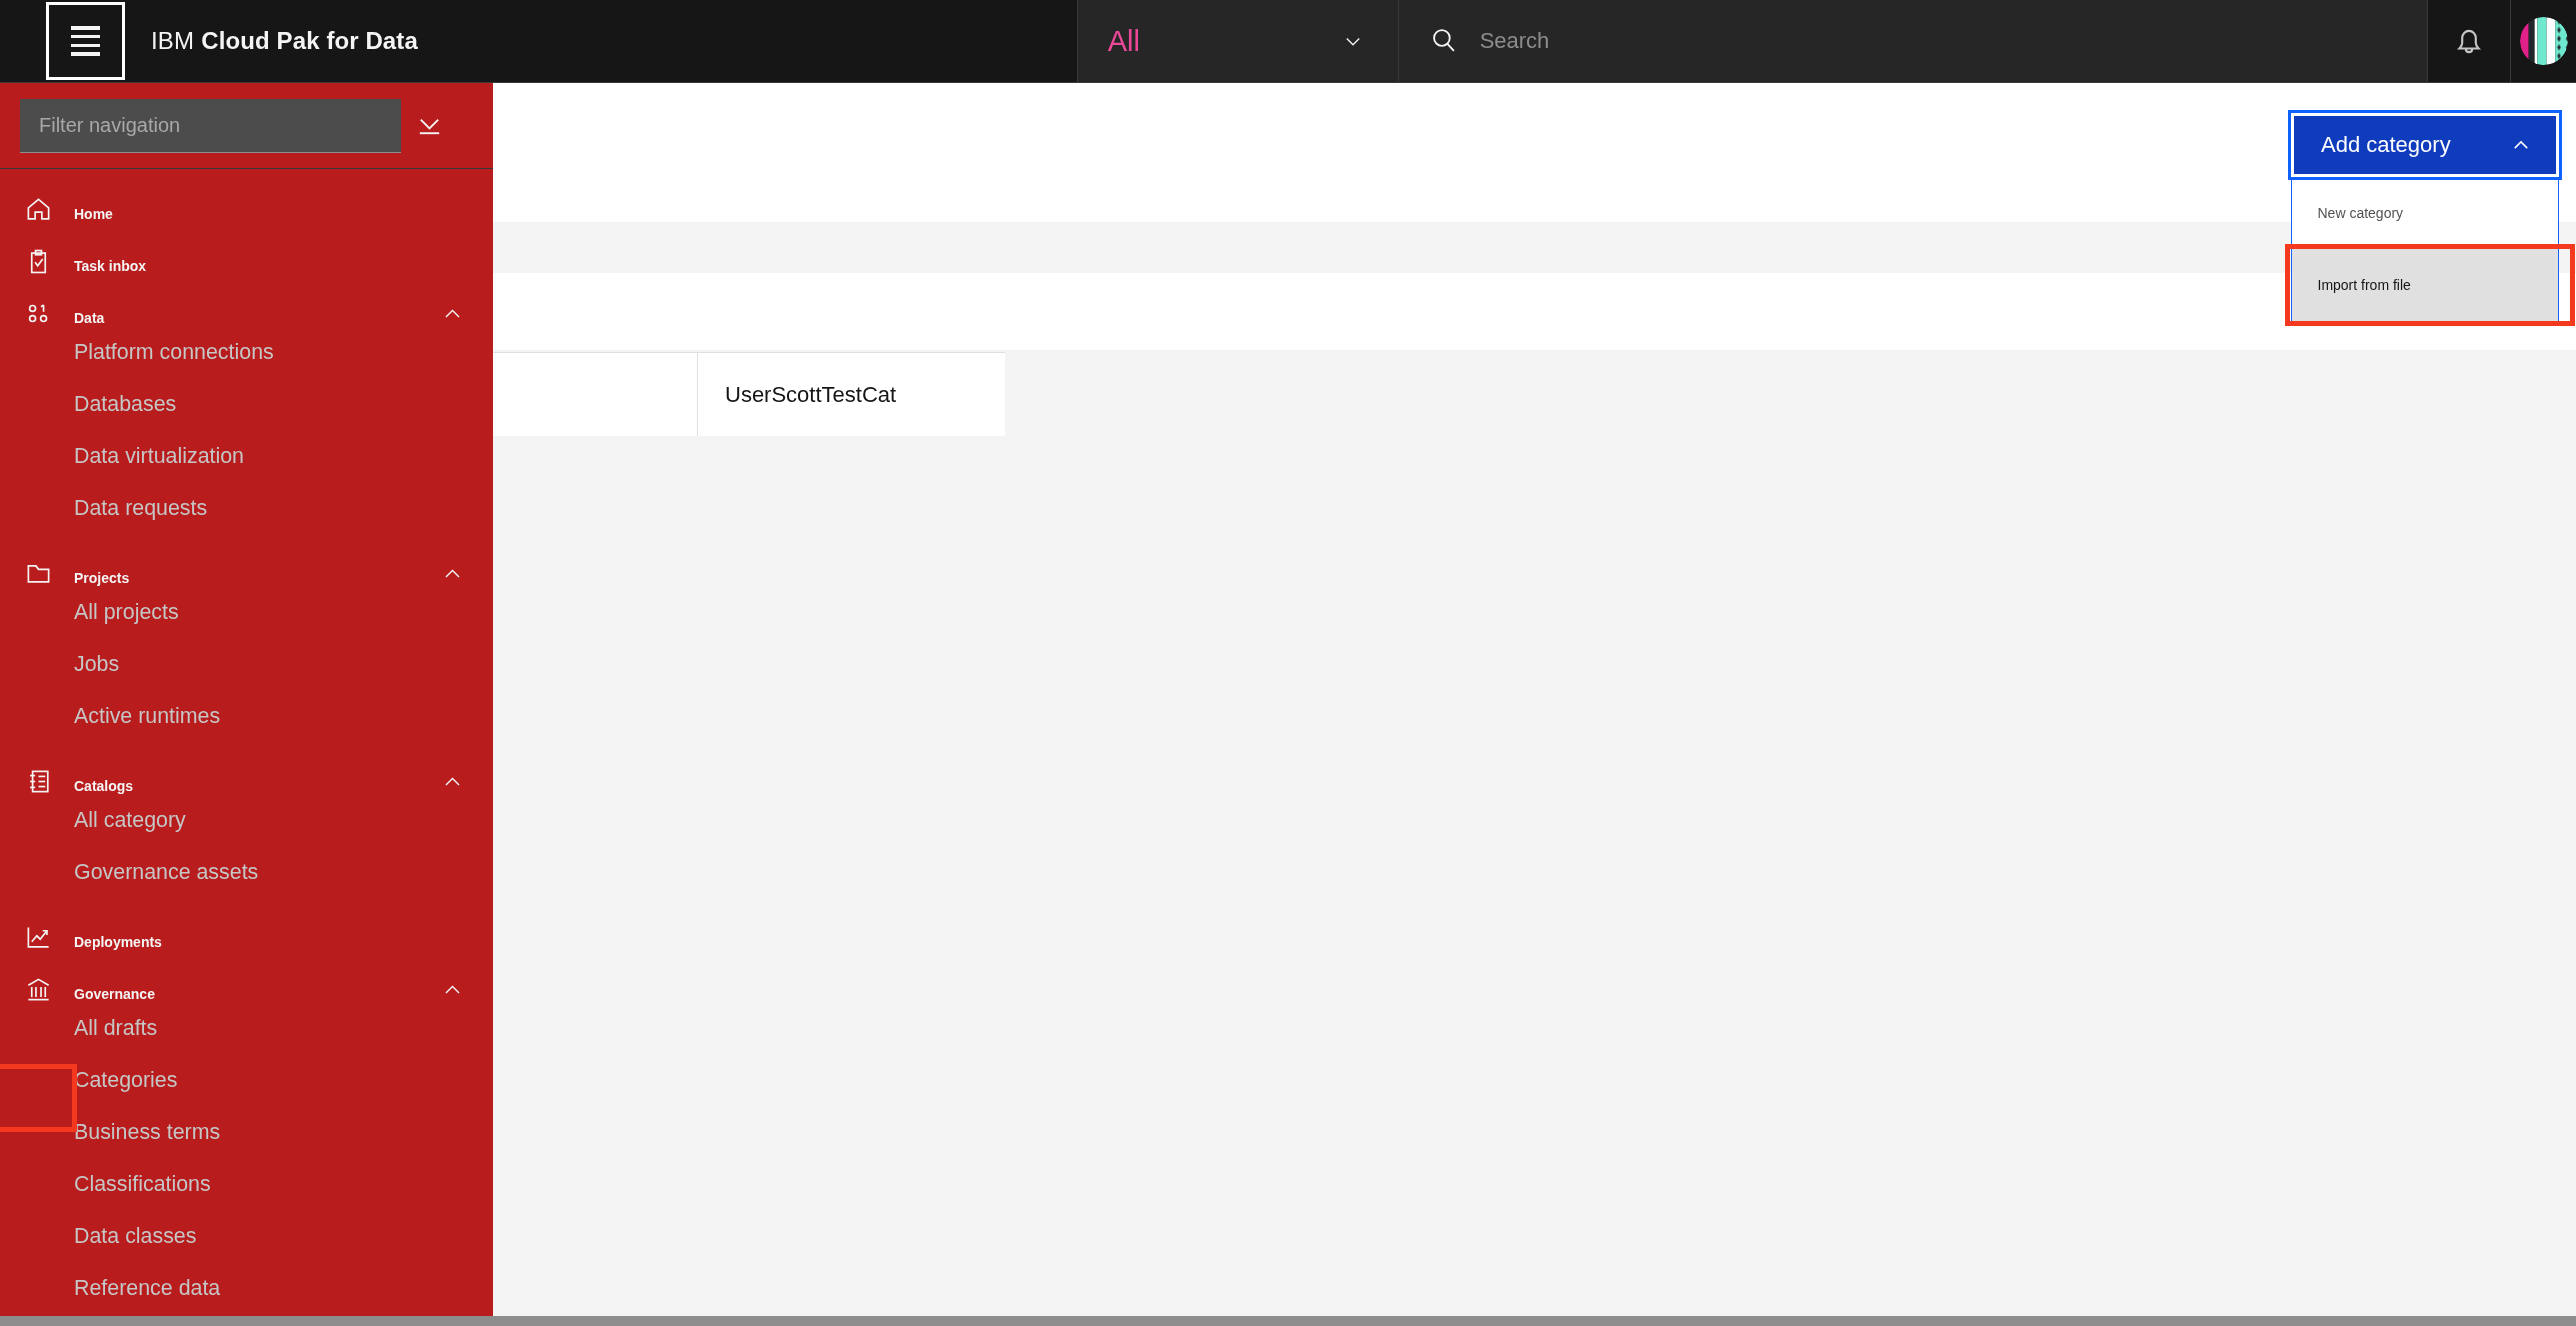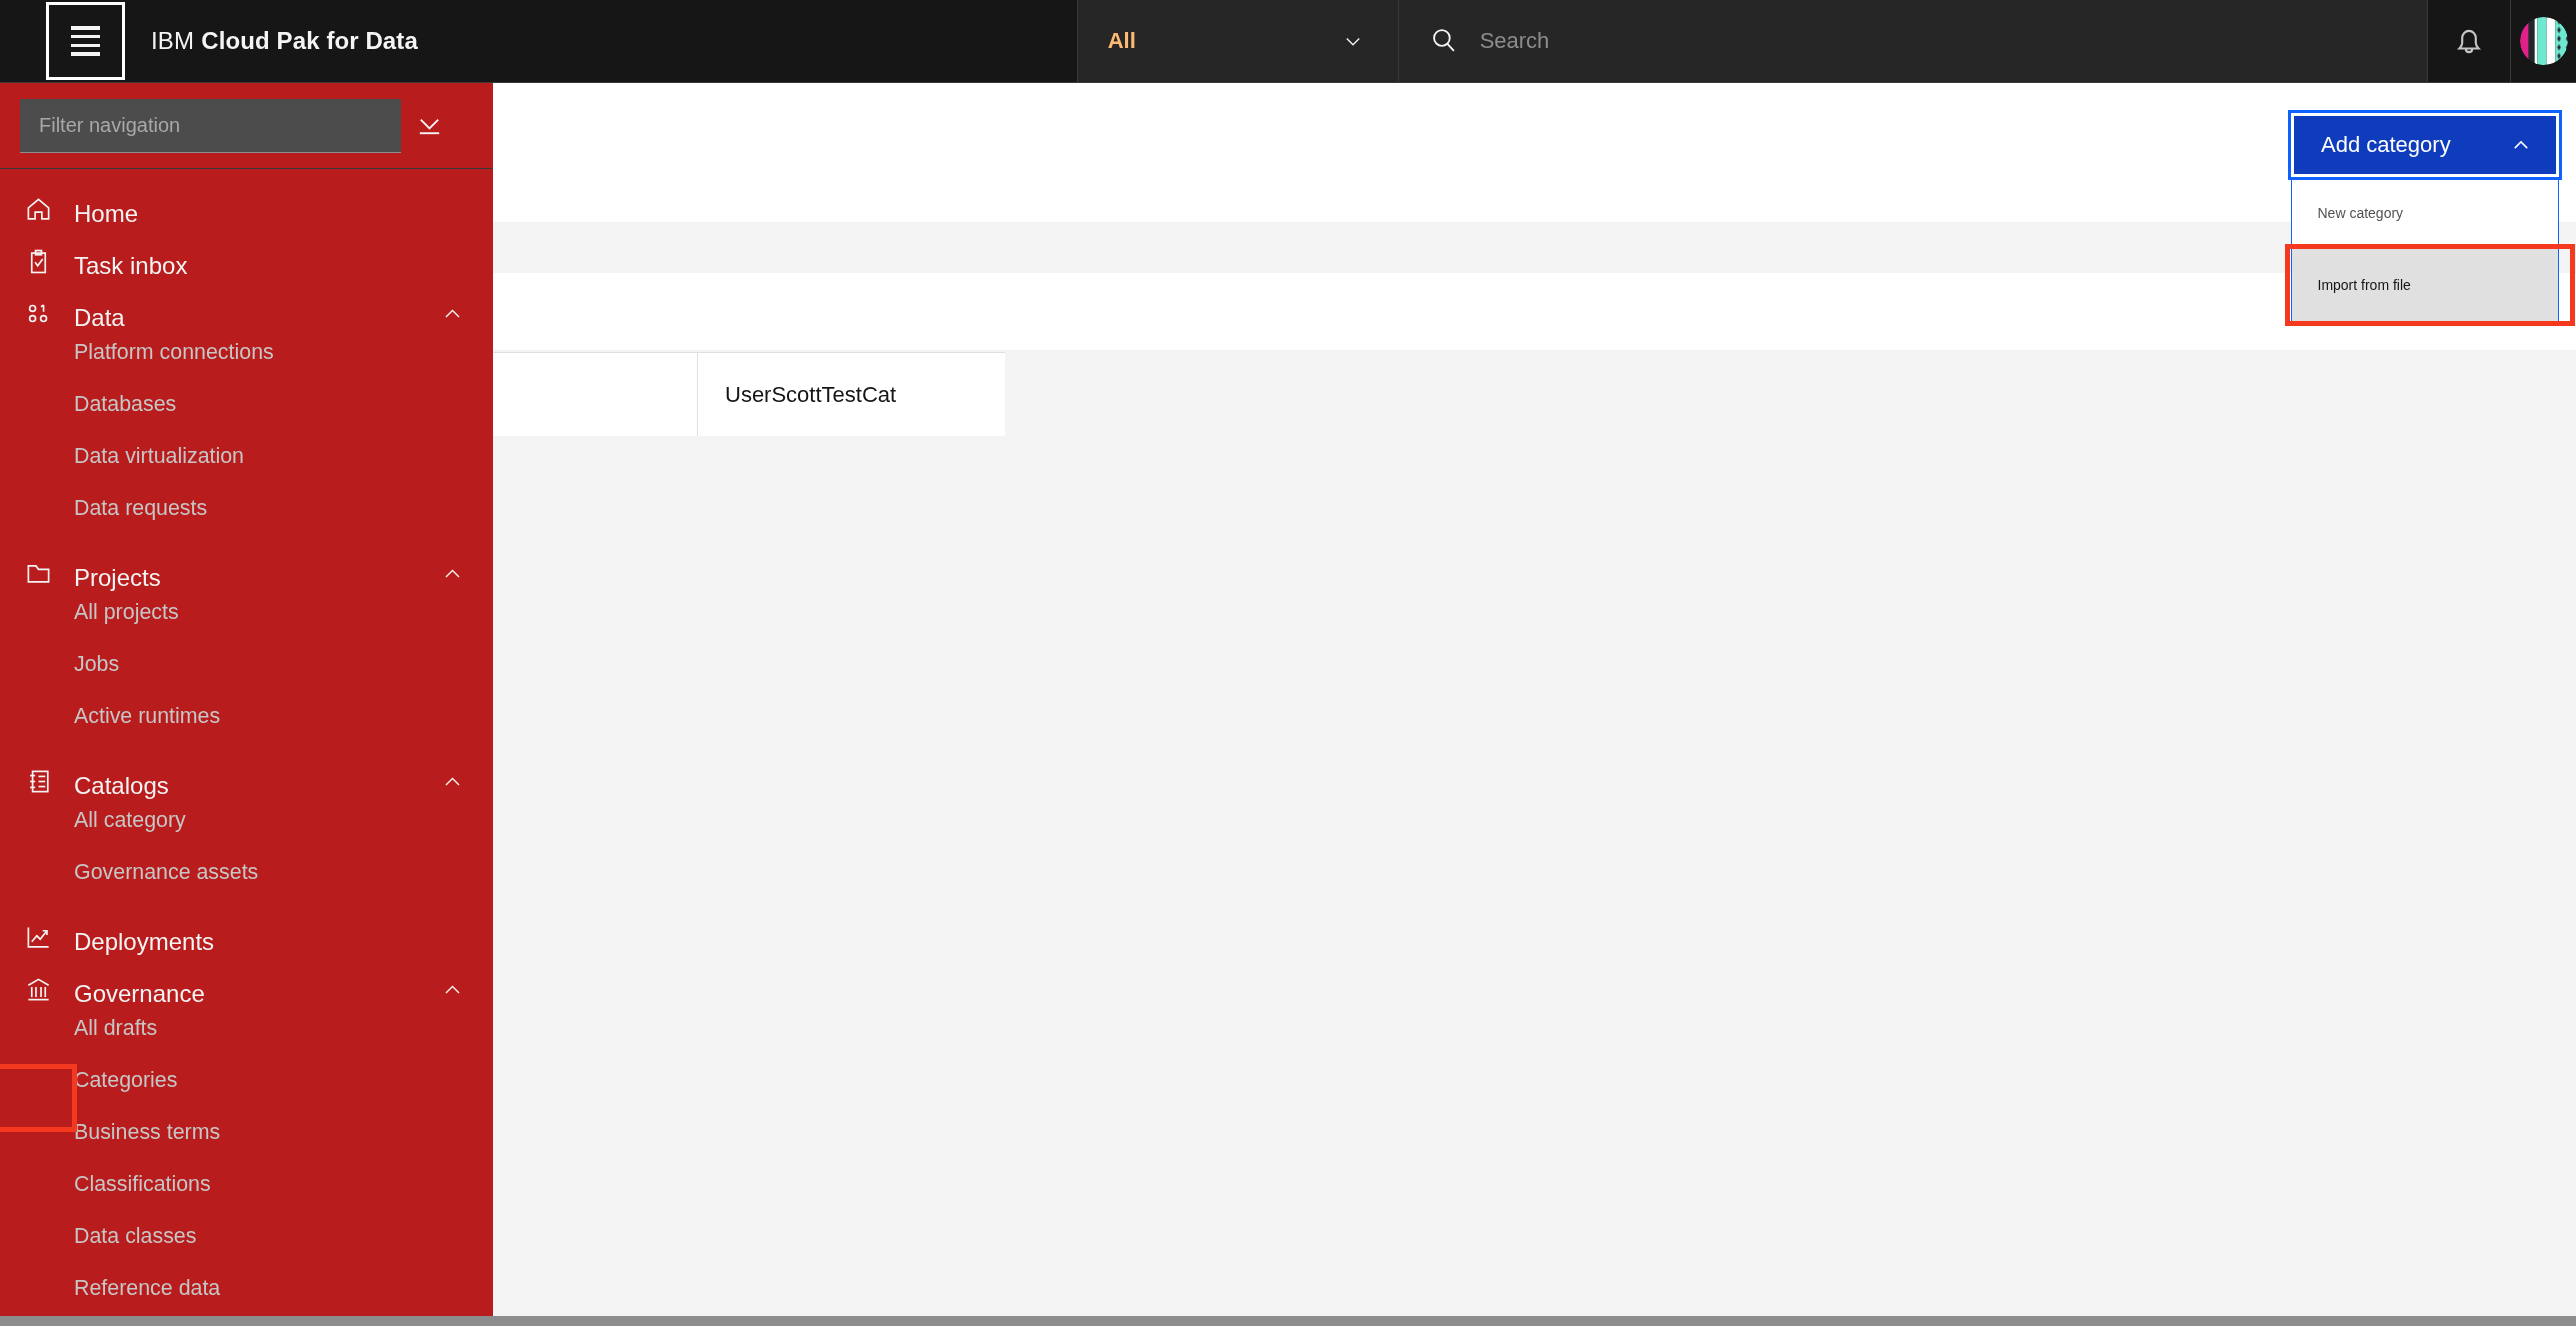--- a/index.html
+++ b/index.html
@@ -64,21 +64,21 @@
     flex: 0 0 322px;
     background: #262626;
     border-left: 0.7px solid #393939;
     border-right: 0.7px solid #393939;
     display: flex; align-items: center;
     padding: 0 25.5px 0 29.5px;
     cursor: pointer;
     position: relative;
   }
   .scope-select .scope-label {
-    font-size: 22px; color: #fdba74; font-weight: 700;
+    font-size: 29px; color: #ec4899; font-weight: 400;
   }
   .scope-select .chev {
     position: absolute; right: 35px; top: 50%;
     transform: translateY(-50%);
     width: 20px; height: 20px;
   }
 
   .search-wrap {
     flex: 1 1 auto;
     background: #262626;
@@ -153,21 +153,21 @@
     height: 52px;
     padding-left: 23px; padding-right: 24px;
     cursor: pointer; position: relative;
   }
   .nav-icon {
     width: 31px; height: 31px; flex: 0 0 31px;
     margin-right: 20px;
     display: flex; align-items: center; justify-content: center;
   }
   .nav-label {
-    font-size: 24px; color: #f4f4f4; font-weight: 400;
+    font-size: 14px; color: #f4f4f4; font-weight: 700;
     white-space: nowrap;
     margin-top: 8px;
   }
   .nav-chev {
     position: absolute; right: 31px; top: 50%;
     transform: translateY(-50%);
     width: 19px; height: 19px;
   }
   .nav-sub {
     display: flex; align-items: flex-start;

